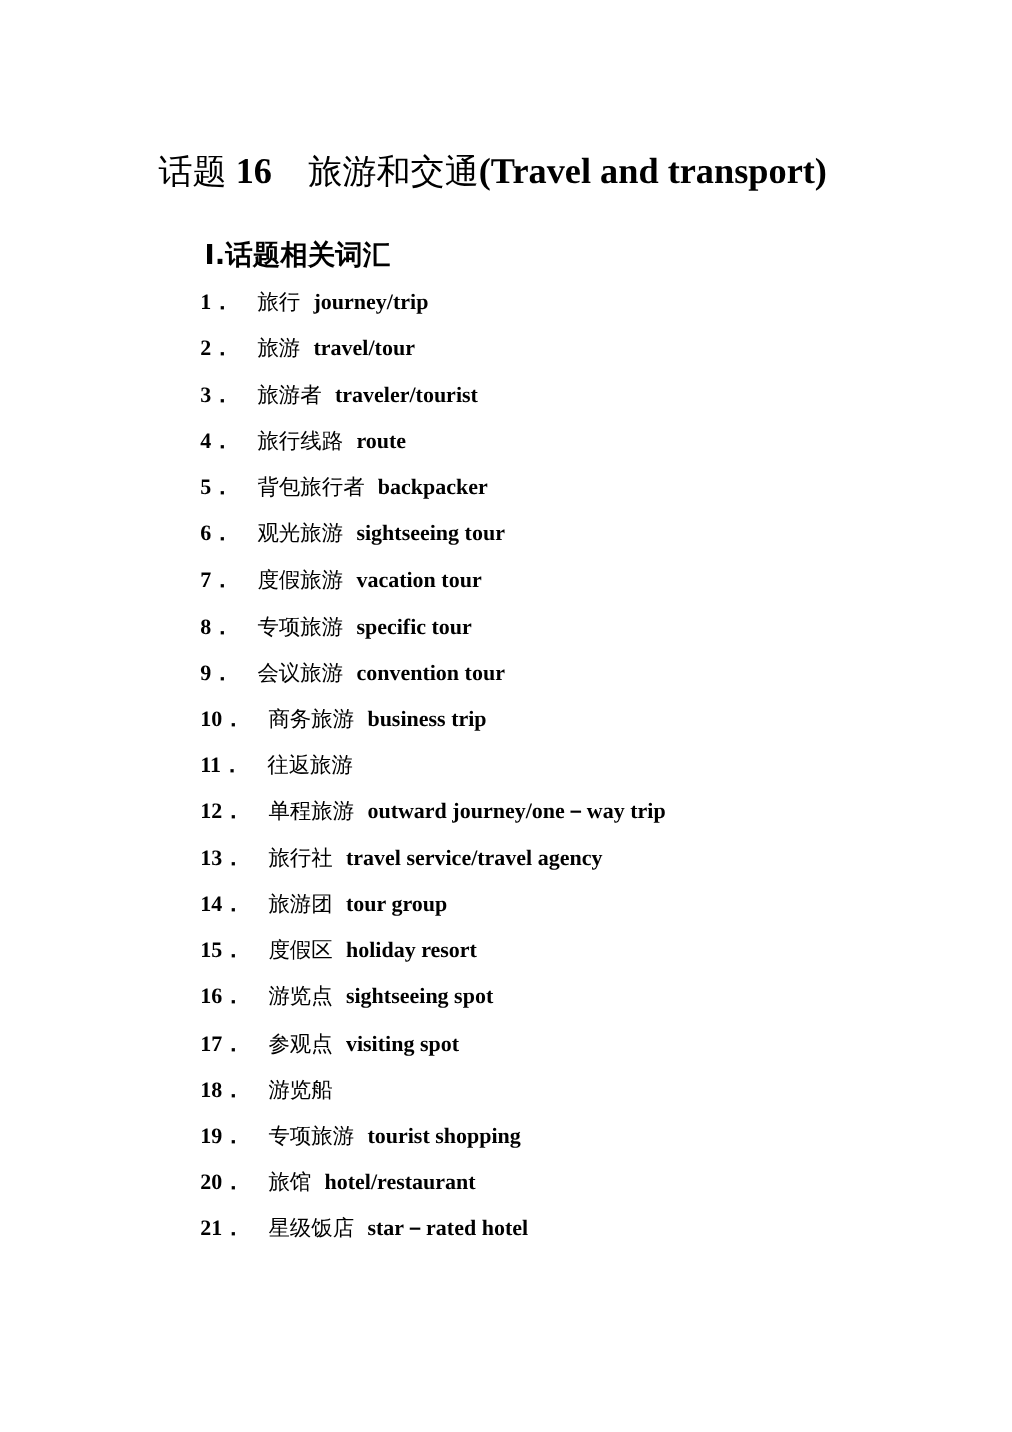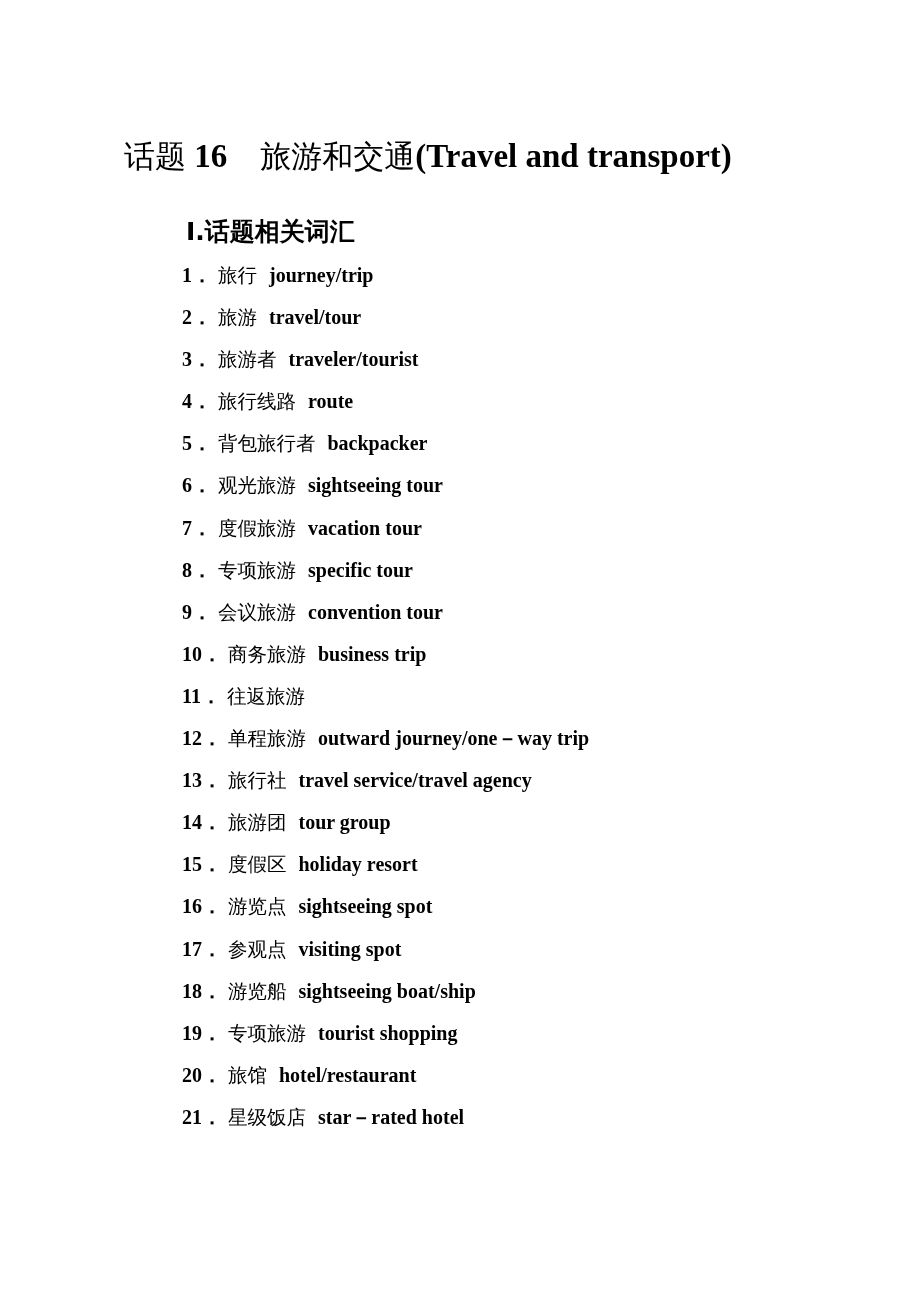--- a/index.html
+++ b/index.html
@@ -15,21 +15,21 @@
       color: #000000;
     }
     .page {
       position: absolute;
       left: 0; top: 0;
       width: 920px;
       height: 1302px;
     }
     .title {
       position: absolute;
-      left: 124px;
+      left: 144px;
       top: 134px;
       font-family: "Liberation Serif", "DejaVu Serif", serif;
       font-weight: bold;
       font-size: 33px;
       line-height: 44px;
       white-space: pre;
       letter-spacing: 0px;
     }
     .title .zh {
       font-family: "DejaVu Sans", "Liberation Sans", sans-serif;
@@ -64,21 +64,21 @@
     }
     .vocab-num {
       font-family: "Liberation Serif", "DejaVu Serif", serif;
       font-weight: bold;
       font-size: 20px;
     }
     .vocab-zh {
       font-family: "DejaVu Sans", "Liberation Sans", sans-serif;
       font-weight: normal;
       font-size: 19.5px;
-      margin-left: 6px;
+      margin-left: 22px;
     }
     .vocab-en {
       font-family: "Liberation Serif", "DejaVu Serif", serif;
       font-weight: bold;
       font-size: 20px;
       margin-left: 12px;
     }
   </style>
 </head>
 <body>
@@ -100,19 +100,19 @@
     <li class="vocab-item"><span class="vocab-num">8．</span><span class="vocab-zh">专项旅游</span><span class="vocab-en">specific tour</span></li>
     <li class="vocab-item"><span class="vocab-num">9．</span><span class="vocab-zh">会议旅游</span><span class="vocab-en">convention tour</span></li>
     <li class="vocab-item"><span class="vocab-num">10．</span><span class="vocab-zh">商务旅游</span><span class="vocab-en">business trip</span></li>
     <li class="vocab-item"><span class="vocab-num">11．</span><span class="vocab-zh">往返旅游</span></li>
     <li class="vocab-item"><span class="vocab-num">12．</span><span class="vocab-zh">单程旅游</span><span class="vocab-en">outward journey/one－way trip</span></li>
     <li class="vocab-item"><span class="vocab-num">13．</span><span class="vocab-zh">旅行社</span><span class="vocab-en">travel service/travel agency</span></li>
     <li class="vocab-item"><span class="vocab-num">14．</span><span class="vocab-zh">旅游团</span><span class="vocab-en">tour group</span></li>
     <li class="vocab-item"><span class="vocab-num">15．</span><span class="vocab-zh">度假区</span><span class="vocab-en">holiday resort</span></li>
     <li class="vocab-item"><span class="vocab-num">16．</span><span class="vocab-zh">游览点</span><span class="vocab-en">sightseeing spot</span></li>
     <li class="vocab-item"><span class="vocab-num">17．</span><span class="vocab-zh">参观点</span><span class="vocab-en">visiting spot</span></li>
-    <li class="vocab-item"><span class="vocab-num">18．</span><span class="vocab-zh">游览船</span><span class="vocab-en">sightseeing boat/ship</span></li>
+    <li class="vocab-item"><span class="vocab-num">18．</span><span class="vocab-zh">游览船</span></li>
     <li class="vocab-item"><span class="vocab-num">19．</span><span class="vocab-zh">专项旅游</span><span class="vocab-en">tourist shopping</span></li>
     <li class="vocab-item"><span class="vocab-num">20．</span><span class="vocab-zh">旅馆</span><span class="vocab-en">hotel/restaurant</span></li>
     <li class="vocab-item"><span class="vocab-num">21．</span><span class="vocab-zh">星级饭店</span><span class="vocab-en">star－rated hotel</span></li>
   </ul>
 
 </div>
 
 </body></html>

